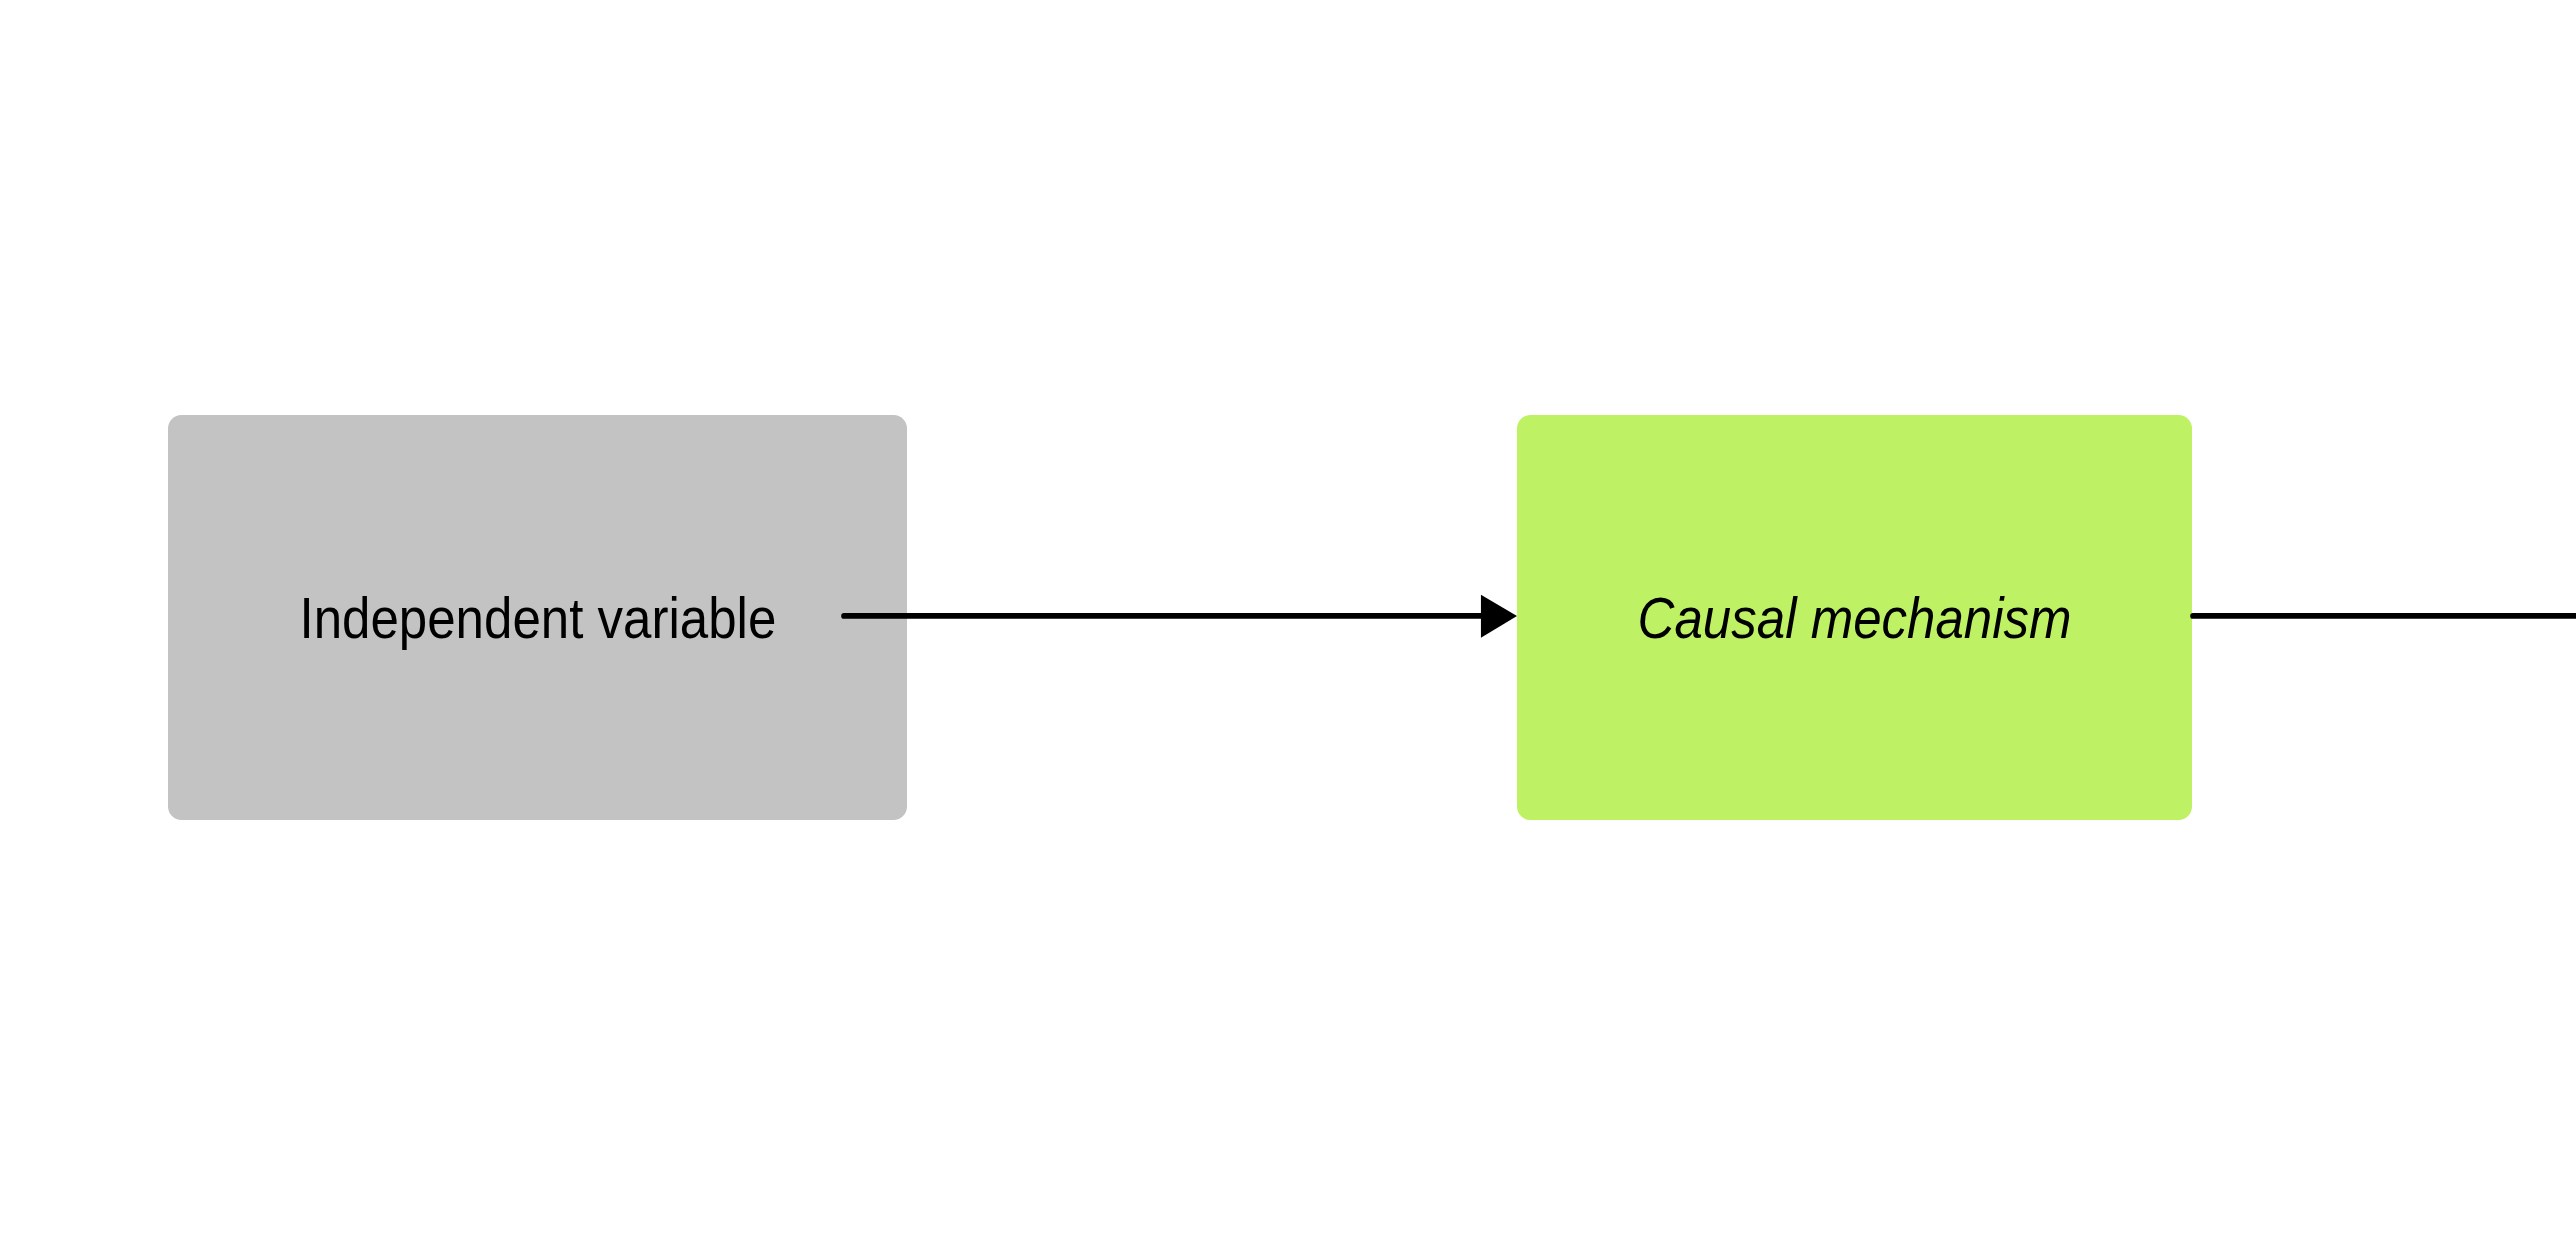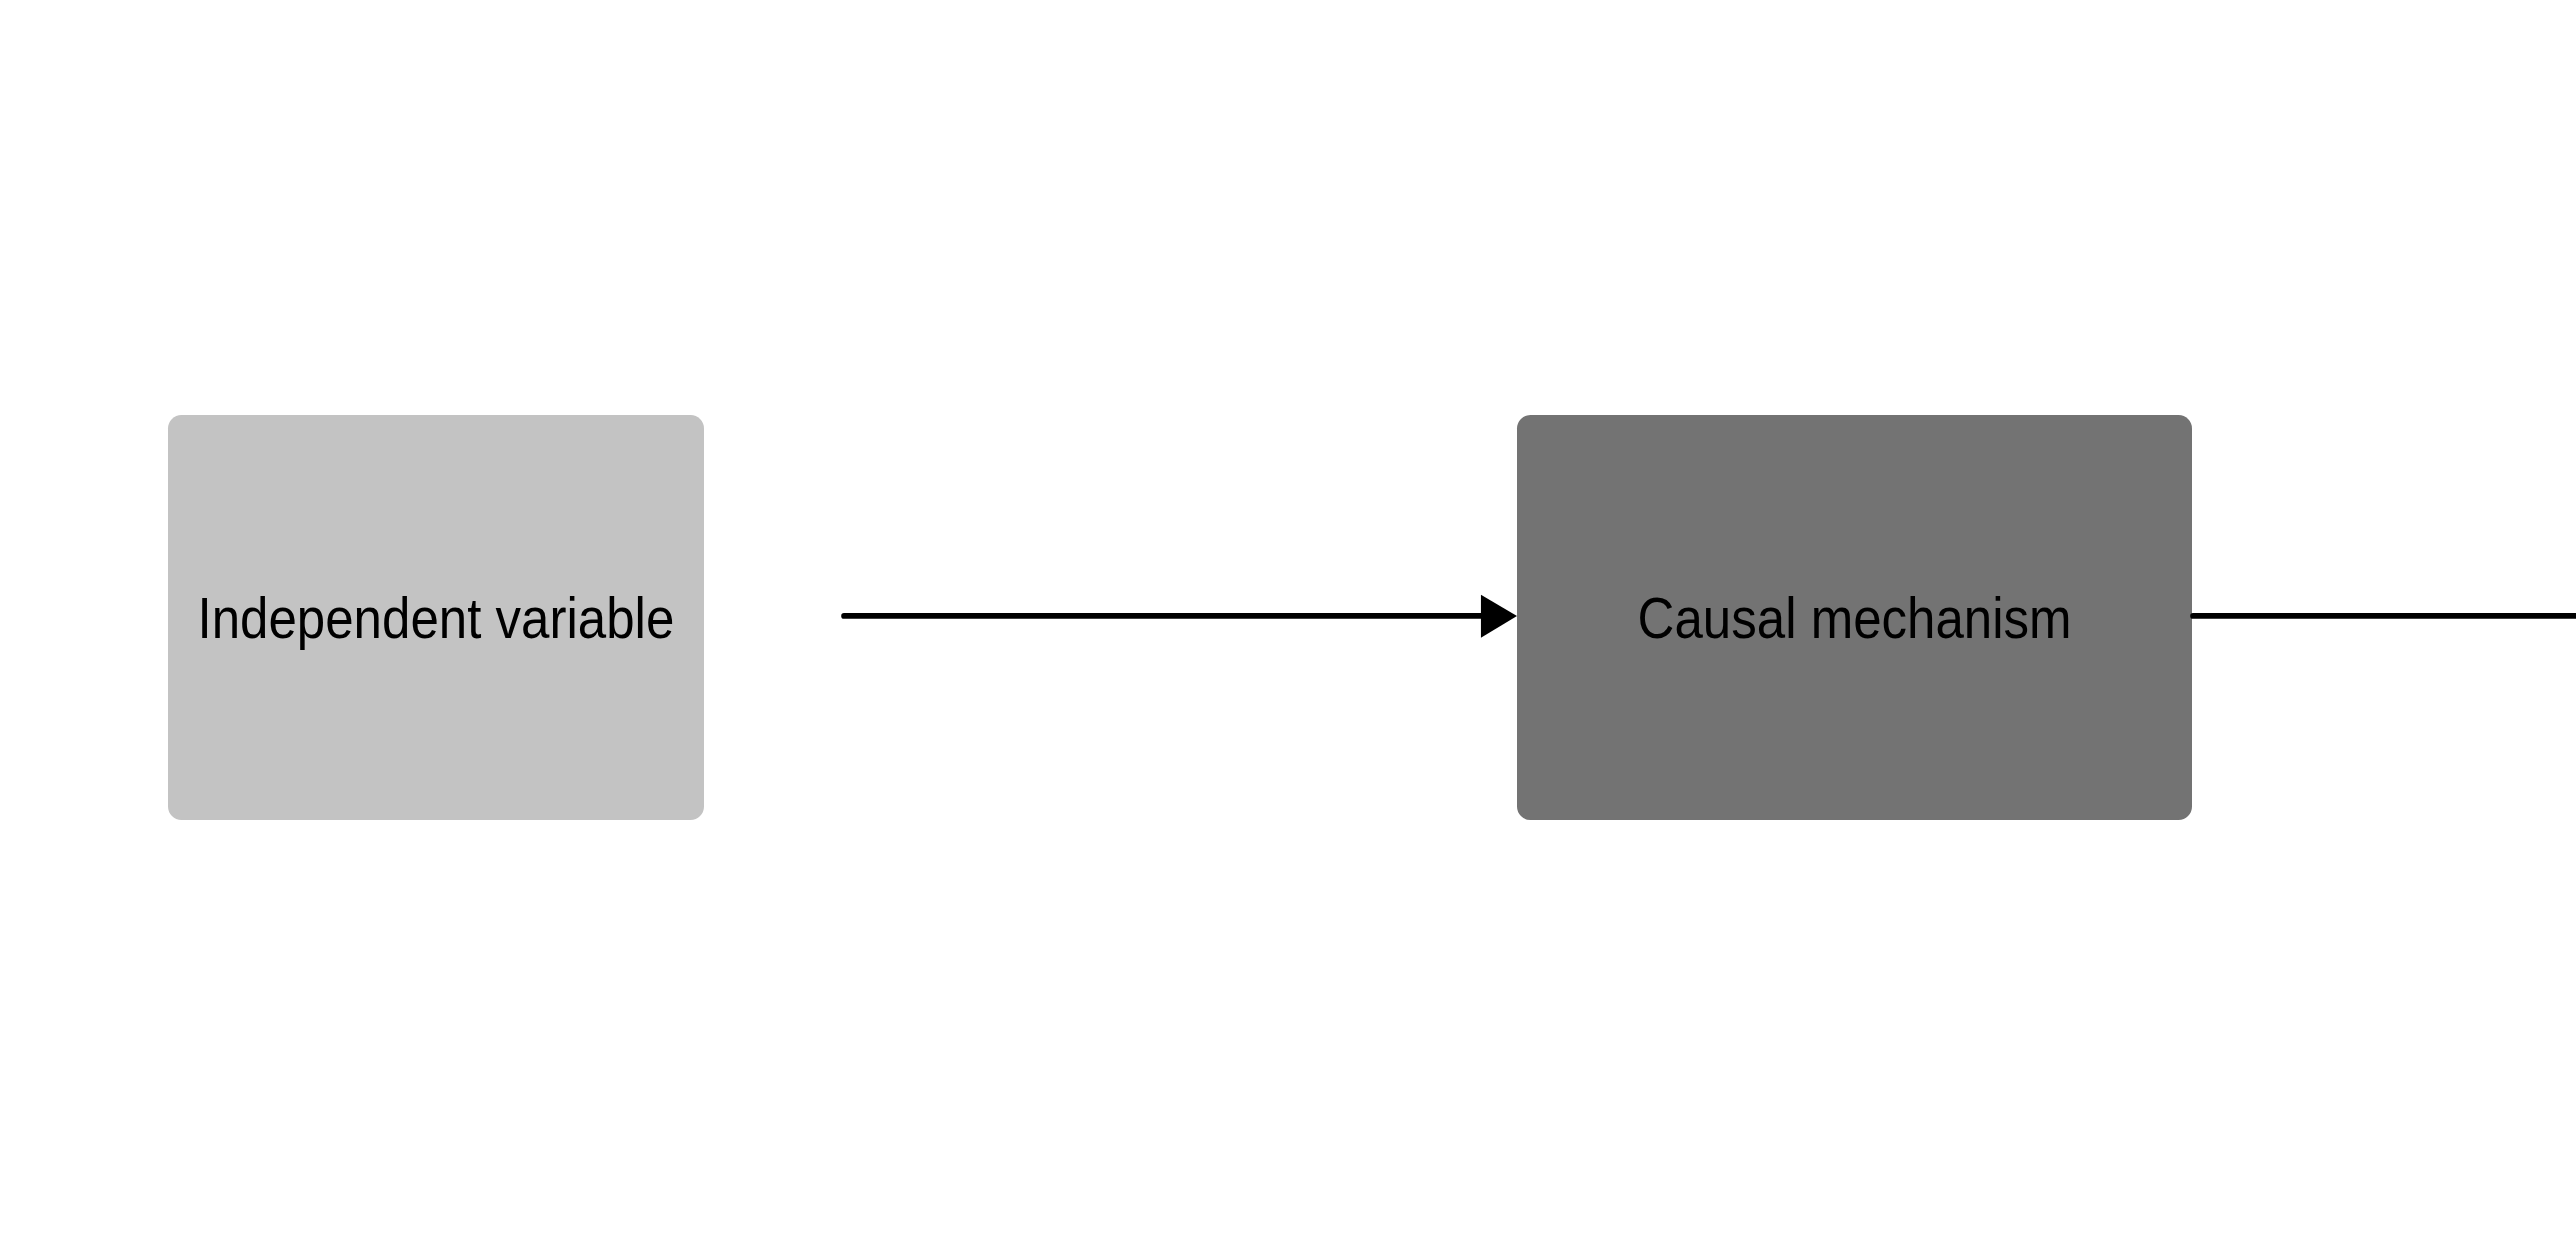--- a/index.html
+++ b/index.html
@@ -39,21 +39,21 @@
     letter-spacing: 0px;
     transform: scaleX(0.88);
     transform-origin: center center;
     font-weight: 400;
   }
 
   
   #node-independent-variable {
     left: 168px;
     top: 415px;
-    width: 536px;
+    width: 739px;
     height: 405px;
   }
   #node-causal-mechanism {
     left: 1517px;
     top: 415px;
     width: 675px;
     height: 405px;
   }
 
   
@@ -87,21 +87,21 @@
     <span class="node-label">Independent variable</span>
   </div>
 
   <div class="edge-connector" id="edge-iv-to-cm">
     <svg viewBox="0 0 1308 120" preserveAspectRatio="none">
       <line x1="2" y1="56" x2="1242" y2="56" stroke="#000000" stroke-width="11" stroke-linecap="round"></line>
       <polygon points="1238,15 1308,56 1238,98" fill="#000000"></polygon>
     </svg>
   </div>
 
-  <div class="node-box" id="node-causal-mechanism" style="background:#737373;">
+  <div class="node-box" id="node-causal-mechanism" style="background:#bef264;font-style:italic;">
     <span class="node-label">Causal mechanism</span>
   </div>
 
   <div class="edge-connector" id="edge-cm-to-dv">
     <svg viewBox="0 0 1310 120" preserveAspectRatio="none">
       <line x1="2" y1="56" x2="1244" y2="56" stroke="#000000" stroke-width="11" stroke-linecap="round"></line>
       <polygon points="1240,15 1310,56 1240,98" fill="#000000"></polygon>
     </svg>
   </div>
 

